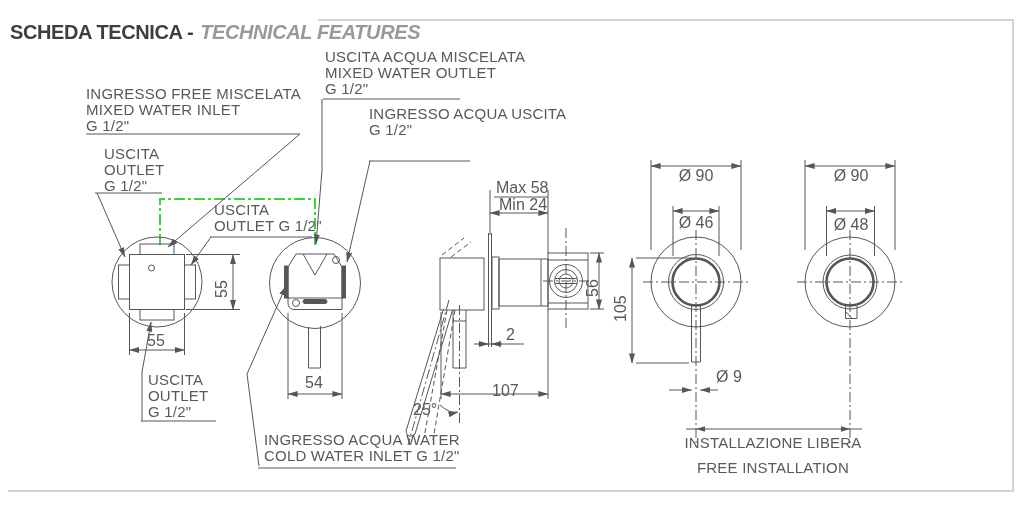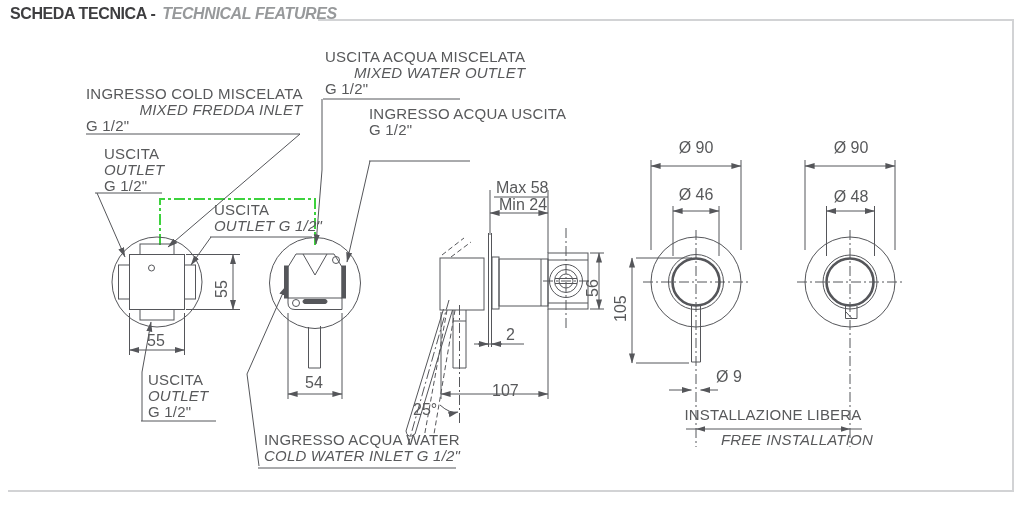--- a/index.html
+++ b/index.html
@@ -1,27 +1,27 @@
 <!DOCTYPE html>
 <html><head>
 <meta charset="utf-8">
 <style>
   html,body{margin:0;padding:0;background:#ffffff;}
   body{width:1024px;height:514px;position:relative;overflow:hidden;
        font-family:"Liberation Sans",sans-serif;color:#58595b;}
   .stage{position:absolute;inset:0;}
   svg.draw{position:absolute;left:0;top:0;}
-  .title{position:absolute;left:10px;top:5px;font-size:16px;font-weight:bold;
+  .title{position:absolute;left:10px;top:21px;font-size:20px;font-weight:bold;
          letter-spacing:-0.4px;color:#3e3e40;white-space:nowrap;text-align:center;}
   .title .en{color:#97999b;font-style:italic;margin-left:7px;}
   .lbl{position:absolute;font-size:15px;line-height:15.8px;letter-spacing:.2px;white-space:nowrap;}
-  .lbl .en{font-style:italic;text-align:right;}
+  .lbl .en{}
   .dim{position:absolute;font-size:16px;white-space:nowrap;}
   .rot{transform:rotate(-90deg);transform-origin:center;}
-  .ctr{text-align:center;}
+  .ctr{text-align:center;margin-top:28px;}
 </style>
 </head>
 <body>
 
 <div class="stage">
 
   <svg class="draw" width="1024" height="514" viewBox="0 0 1024 514">
     <defs>
       <marker id="ar" markerWidth="11" markerHeight="8" refX="9.6" refY="3" orient="auto" markerUnits="userSpaceOnUse">
         <path d="M0,0 L10,3 L0,6 Z" fill="#55565a"></path>
@@ -195,22 +195,22 @@
       <line x1="258" y1="468" x2="456" y2="468"></line>
       <path d="M259,466 L247,374 L286,286" marker-end="url(#ar)"></path>
     </g>
   </svg>
 
   <div class="title">
     <span>SCHEDA TECNICA -</span><span class="en">TECHNICAL FEATURES</span>
   </div>
 
   <div class="lbl" style="left:86px;top:86px">
-    <div>INGRESSO COLD MISCELATA</div>
-    <div class="en">MIXED FREDDA INLET</div>
+    <div>INGRESSO FREE MISCELATA</div>
+    <div class="en">MIXED WATER INLET</div>
     <div>G 1/2"</div>
   </div>
 
   <div class="lbl" style="left:325px;top:49px">
     <div>USCITA ACQUA MISCELATA</div>
     <div class="en">MIXED WATER OUTLET</div>
     <div>G 1/2"</div>
   </div>
 
   <div class="lbl" style="left:369px;top:106px">

